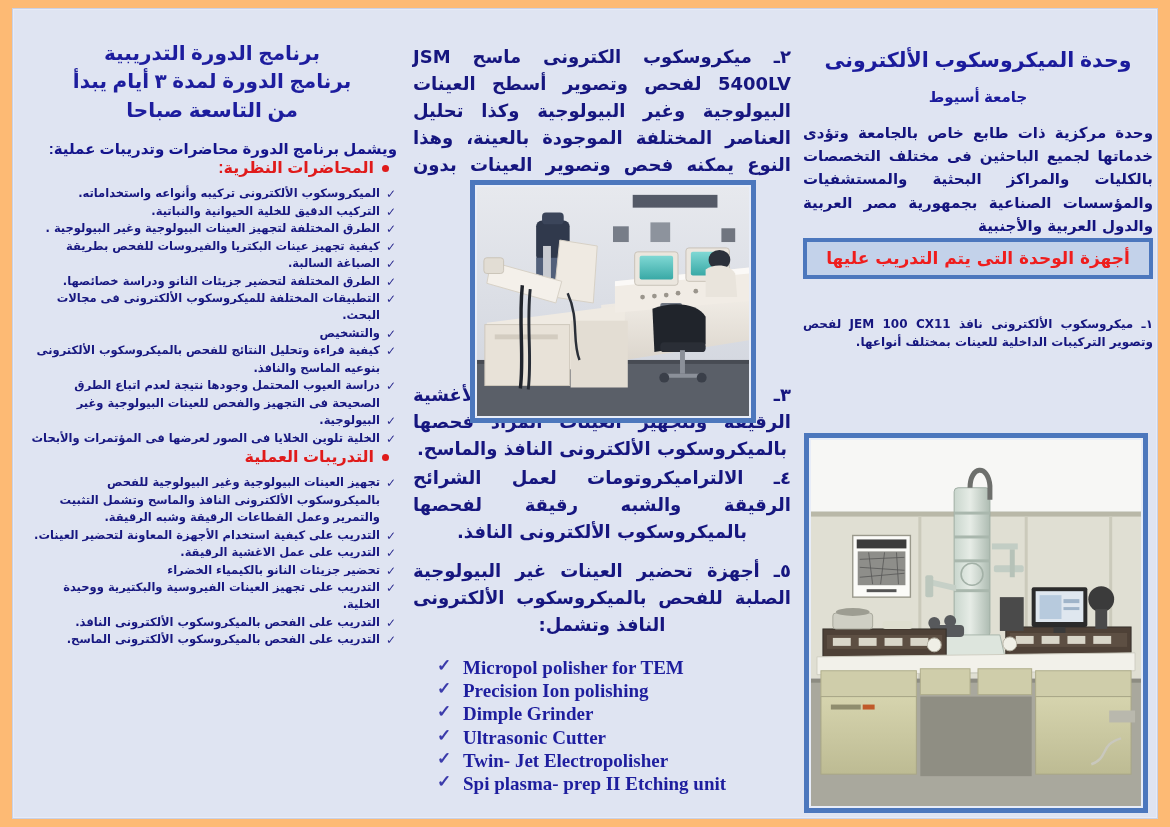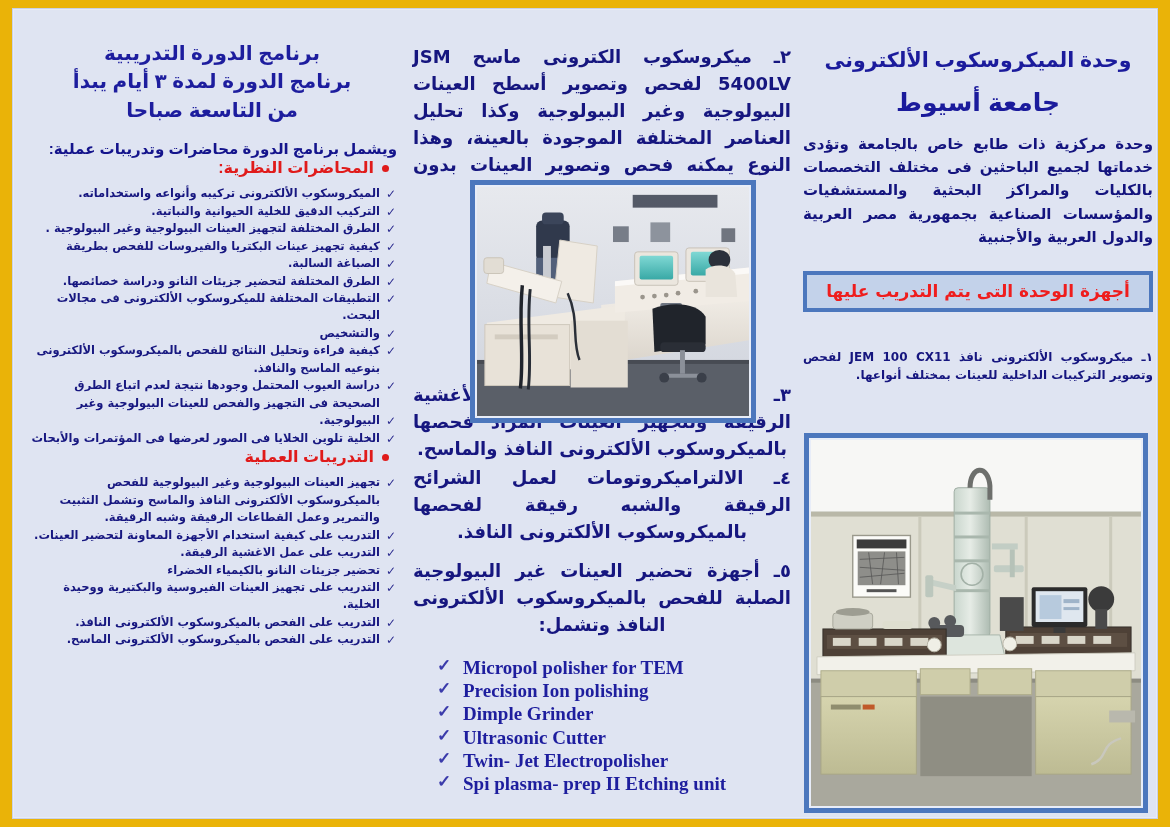--- a/index.html
+++ b/index.html
@@ -9,21 +9,21 @@
     background: #ffffff;
   }
   body {
     font-family: "Liberation Sans", "DejaVu Sans", sans-serif;
   }
   #page {
     position: relative;
     width: 1170px;
     height: 827px;
     box-sizing: border-box;
-    background: #eab308;
+    background: #fdba74;
     overflow: hidden;
   }
   #sheet {
     position: absolute;
     left: 12px;
     top: 8px;
     width: 1146px;
     height: 811px;
     box-sizing: border-box;
     background: #dfe4f2;
@@ -177,39 +177,38 @@
   #col-right .unit-title {
     font-size: 20.5px;
     line-height: 1.5;
     color: #1b1b9c;
     font-weight: bold;
     text-align: center;
     direction: rtl;
   }
   #col-right .unit-sub {
     margin-top: 12px;
-    font-size: 25px;
+    font-size: 15px;
     color: #1b1b9c;
     font-weight: bold;
     text-align: center;
     direction: rtl;
   }
   #col-right .unit-body {
     margin-top: 16px;
     direction: rtl;
     text-align: justify;
     text-align-last: right;
     font-size: 15px;
     line-height: 1.55;
     font-weight: bold;
     color: #14147e;
     font-family: "DejaVu Sans", "Liberation Sans", sans-serif;
   }
   .banner {
-    margin-top: 22px;
     box-sizing: border-box;
     border: 4px solid #4c77bd;
     background: #c3d2ea;
     padding: 6px 4px 7px 4px;
     text-align: center;
   }
   .banner .banner-text {
     color: #ef1d1d;
     font-weight: bold;
     font-size: 17px;

